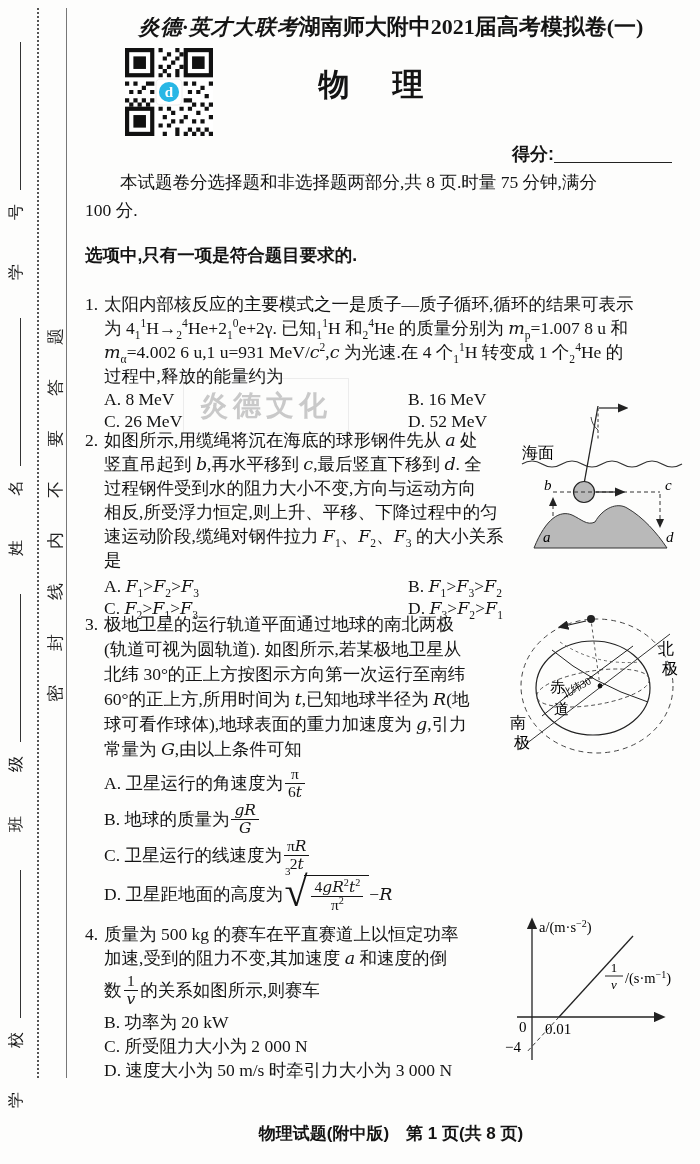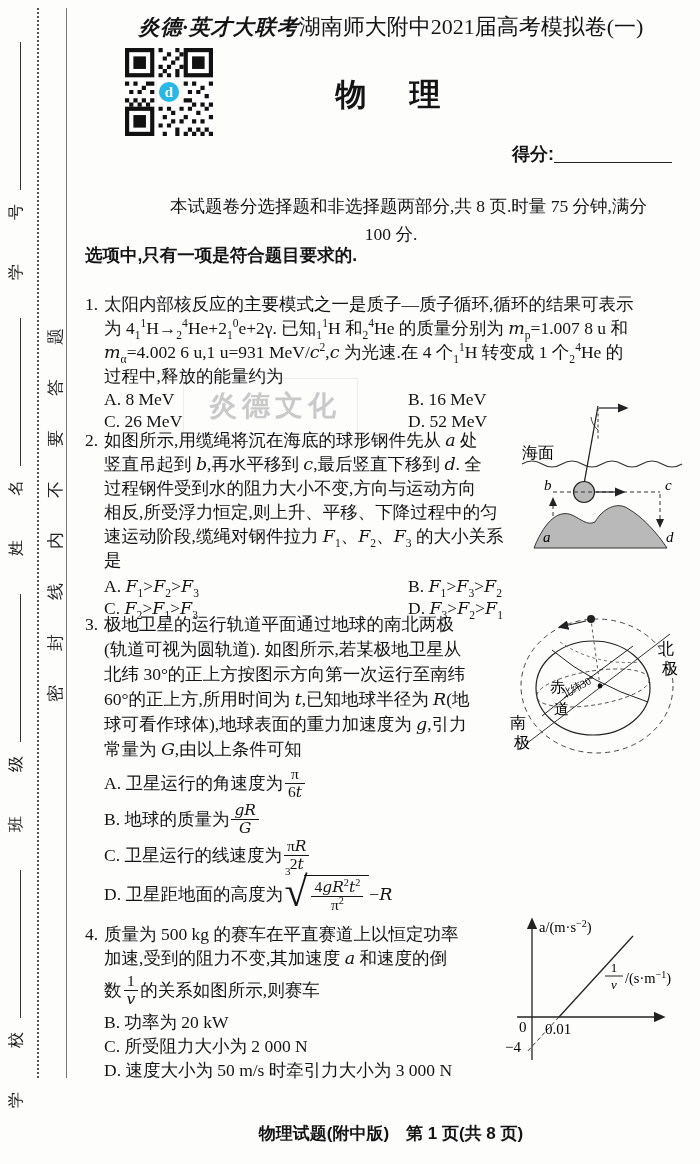--- a/index.html
+++ b/index.html
@@ -12,21 +12,21 @@
   .vrot{transform:rotate(-90deg);transform-origin:top left;white-space:nowrap;}
   .field-group{margin-right:34px;font-size:16px;letter-spacing:14px;}
   .blank{display:inline-block;width:148px;border-bottom:1.2px solid #333;height:14px;
          vertical-align:baseline;letter-spacing:0;}
   .seal-text{font-size:17px;letter-spacing:34px;color:#222;}
   .vline-dotted{border-left:2px dotted #555;width:0;}
   .vline-solid{border-left:1.6px solid #777;width:0;}
   
   .head-title{width:612px;text-align:center;font-size:22px;white-space:nowrap;}
   .brand{font-weight:bold;font-style:italic;font-size:21px;letter-spacing:1px;}
-  .rest{font-weight:400;margin-top:8px;}
+  .rest{font-weight:700;margin-top:8px;}
   .subject{width:612px;text-align:center;font-size:31px;font-weight:bold;letter-spacing:6px;}
   .score-label{font-family:"Liberation Sans","DejaVu Sans",sans-serif;font-weight:bold;font-size:18px;}
   .score-line{display:inline-block;width:118px;border-bottom:1.6px solid #222;height:18px;vertical-align:-3px;}
   
   .para{font-size:17.5px;line-height:28px;width:612px;}
   .indent{text-indent:35px;}
   .section-head{font-family:"Liberation Sans","DejaVu Sans",sans-serif;font-weight:bold;
                 font-size:17.5px;line-height:25px;width:612px;}
   .q{font-size:17.5px;}
   .qnum{position:absolute;left:0;top:0;line-height:24px;}
@@ -38,21 +38,21 @@
   .frac{display:inline-block;text-align:center;vertical-align:middle;line-height:1.08;font-size:15.5px;margin:0 2px;}
   .frac .num{display:block;border-bottom:1.3px solid #141414;padding:0 3px;}
   .frac .den{display:block;padding:0 3px;}
   .fopt{display:flex;align-items:center;height:36px;white-space:nowrap;}
   .root{display:inline-flex;align-items:flex-start;margin-left:2px;}
   .ridx{font-size:11px;position:relative;top:-4px;margin-right:-6px;z-index:1;}
   .rsym{font-size:42px;line-height:34px;font-weight:400;margin-right:-3px;}
   .rbody{border-top:1.6px solid #141414;padding:3px 4px 0 5px;}
   
   .wmark{border:1px solid #ececec;color:#c9c9c9;font-weight:bold;font-size:28px;letter-spacing:5px;
-         display:flex;align-items:center;justify-content:center;padding-left:9px;}
+         display:flex;align-items:center;justify-content:center;}
   
   svg text{font-family:"Liberation Serif","DejaVu Serif",serif;}
   .footer{width:612px;text-align:center;font-family:"Liberation Sans","DejaVu Sans",sans-serif;
           font-weight:bold;font-size:17px;}
 </style>
 </head>
 <body>
 
 <div class="abs vline-dotted" style="left:37px;top:8px;height:1070px;"></div>
 <div class="abs vline-solid" style="left:66px;top:8px;height:1070px;"></div>
@@ -84,27 +84,27 @@
     <rect x="0" y="14" width="7" height="7"></rect>
       <rect x="1" y="15" width="5" height="5" fill="#fff"></rect>
       <rect x="2" y="16" width="3" height="3"></rect>
   </g>
   <path fill="#111" d="M8 0h1v1H8z M12 0h1v1h-1z M10 1h1v1h-1z M13 1h1v1h-1z M9 2h1v1H9z M12 2h1v1h-1z M11 3h1v1h-1z M8 4h1v1H8z M10 4h1v1h-1z M13 4h1v1h-1z M9 5h1v1H9z M12 5h1v1h-1z M8 6h1v1H8z M10 6h1v1h-1z M12 6h1v1h-1z M0 8h1v1H0z M2 8h1v1H2z M5 8h1v1H5z M6 8h1v1H6z M4 9h1v1H4z M1 10h1v1H1z M3 10h1v1H3z M6 10h1v1H6z M0 12h1v1H0z M2 12h1v1H2z M4 12h1v1H4z M6 12h1v1H6z M1 13h1v1H1z M3 13h1v1H3z M5 13h1v1H5z M14 8h1v1h-1z M16 8h1v1h-1z M18 9h1v1h-1z M20 8h1v1h-1z M15 10h1v1h-1z M17 10h1v1h-1z M19 11h1v1h-1z M14 12h1v1h-1z M16 13h1v1h-1z M18 13h1v1h-1z M20 13h1v1h-1z M15 12h1v1h-1z M8 14h1v1H8z M10 14h1v1h-1z M13 14h1v1h-1z M15 14h1v1h-1z M19 14h1v1h-1z M17 15h1v1h-1z M11 15h1v1h-1z M9 16h1v1H9z M14 16h1v1h-1z M20 16h1v1h-1z M16 17h1v1h-1z M18 17h1v1h-1z M11 17h1v1h-1z M13 17h1v1h-1z M8 18h1v1H8z M10 18h1v1h-1z M12 19h1v1h-1z M15 19h1v1h-1z M17 19h1v1h-1z M19 19h1v1h-1z M9 20h1v1H9z M12 20h1v1h-1z M14 20h1v1h-1z M16 20h1v1h-1z M18 20h1v1h-1z M20 20h1v1h-1z"></path>
   <rect x="7.4" y="7.4" width="6.2" height="6.2" rx="1" fill="#fff" stroke="#e0e0e0" stroke-width="0.15"></rect>
   <circle cx="10.5" cy="10.5" r="2.4" fill="#29b7e5"></circle>
   <text x="10.5" y="11.7" text-anchor="middle" font-size="3.6" fill="#fff" font-weight="bold" font-family="Liberation Sans, sans-serif">d</text>
 </svg>
 
-<div class="abs subject" style="left:85px;top:64px;margin-top:10px;">物　理</div>
+<div class="abs subject" style="left:68px;top:64px;">物　理</div>
 
 <div class="abs" style="left:512px;top:142px;white-space:nowrap;">
   <span class="score-label">得分:</span><span class="score-line"></span>
 </div>
 
-<div class="abs para" style="left:85px;top:192px;text-align:center;">
+<div class="abs para" style="left:85px;top:168px;">
   <div class="indent">本试题卷分选择题和非选择题两部分,共 8 页.时量 75 分钟,满分</div>
   <div>100 分.</div>
 </div>
 
 <div class="abs section-head" style="left:85px;top:243px;">
   <div>选项中,只有一项是符合题目要求的.</div>
 </div>
 
 <div class="abs q lh24" style="left:85px;top:292px;width:612px;">
   <div class="qnum">1.</div>

